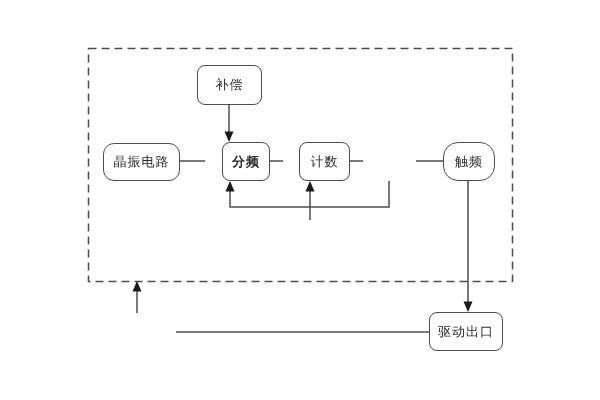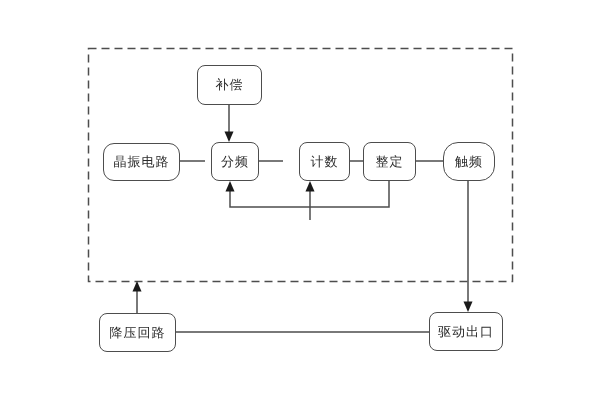--- a/index.html
+++ b/index.html
@@ -19,21 +19,21 @@
     border:1.5px solid #4d4d4d;
     border-radius:8px;
     display:flex;align-items:center;justify-content:center;
     font-size:13px;color:#2b2b2b;
     letter-spacing:1px;
     white-space:nowrap;
   }
   
   .n-compensation{left:197px;top:65px;width:65px;height:40px;}
   .n-crystal{left:103px;top:143px;width:77px;height:38px;border-radius:11px;}
-  .n-divider{left:211px;top:142px;width:48px;height:39px;}
+  .n-divider{left:222px;top:142px;width:48px;height:39px;font-weight:bold;}
   .n-counter{left:283px;top:142px;width:51px;height:39px;margin-left:16px;}
   .n-setting{left:363px;top:142px;width:53px;height:39px;}
   .n-trigger{left:443px;top:142px;width:52px;height:39px;border-radius:15px;}
   .n-clear{left:278px;top:220px;width:64px;height:37px;}
   .n-stepdown{left:99px;top:313px;width:77px;height:39px;}
   .n-driveout{left:429px;top:312px;width:74px;height:39px;}
 </style>
 </head>
 <body>
 
@@ -67,22 +67,20 @@
   </svg>
 
   <div class="node n-compensation">补偿</div>
 
   <div class="node n-crystal">晶振电路</div>
 
   <div class="node n-divider">分频</div>
 
   <div class="node n-counter">计数</div>
 
-  <div class="node n-setting">整定</div>
 
   <div class="node n-trigger">触频</div>
 
 
-  <div class="node n-stepdown">降压回路</div>
 
   <div class="node n-driveout">驱动出口</div>
 
 </div>
 
 </body></html>

